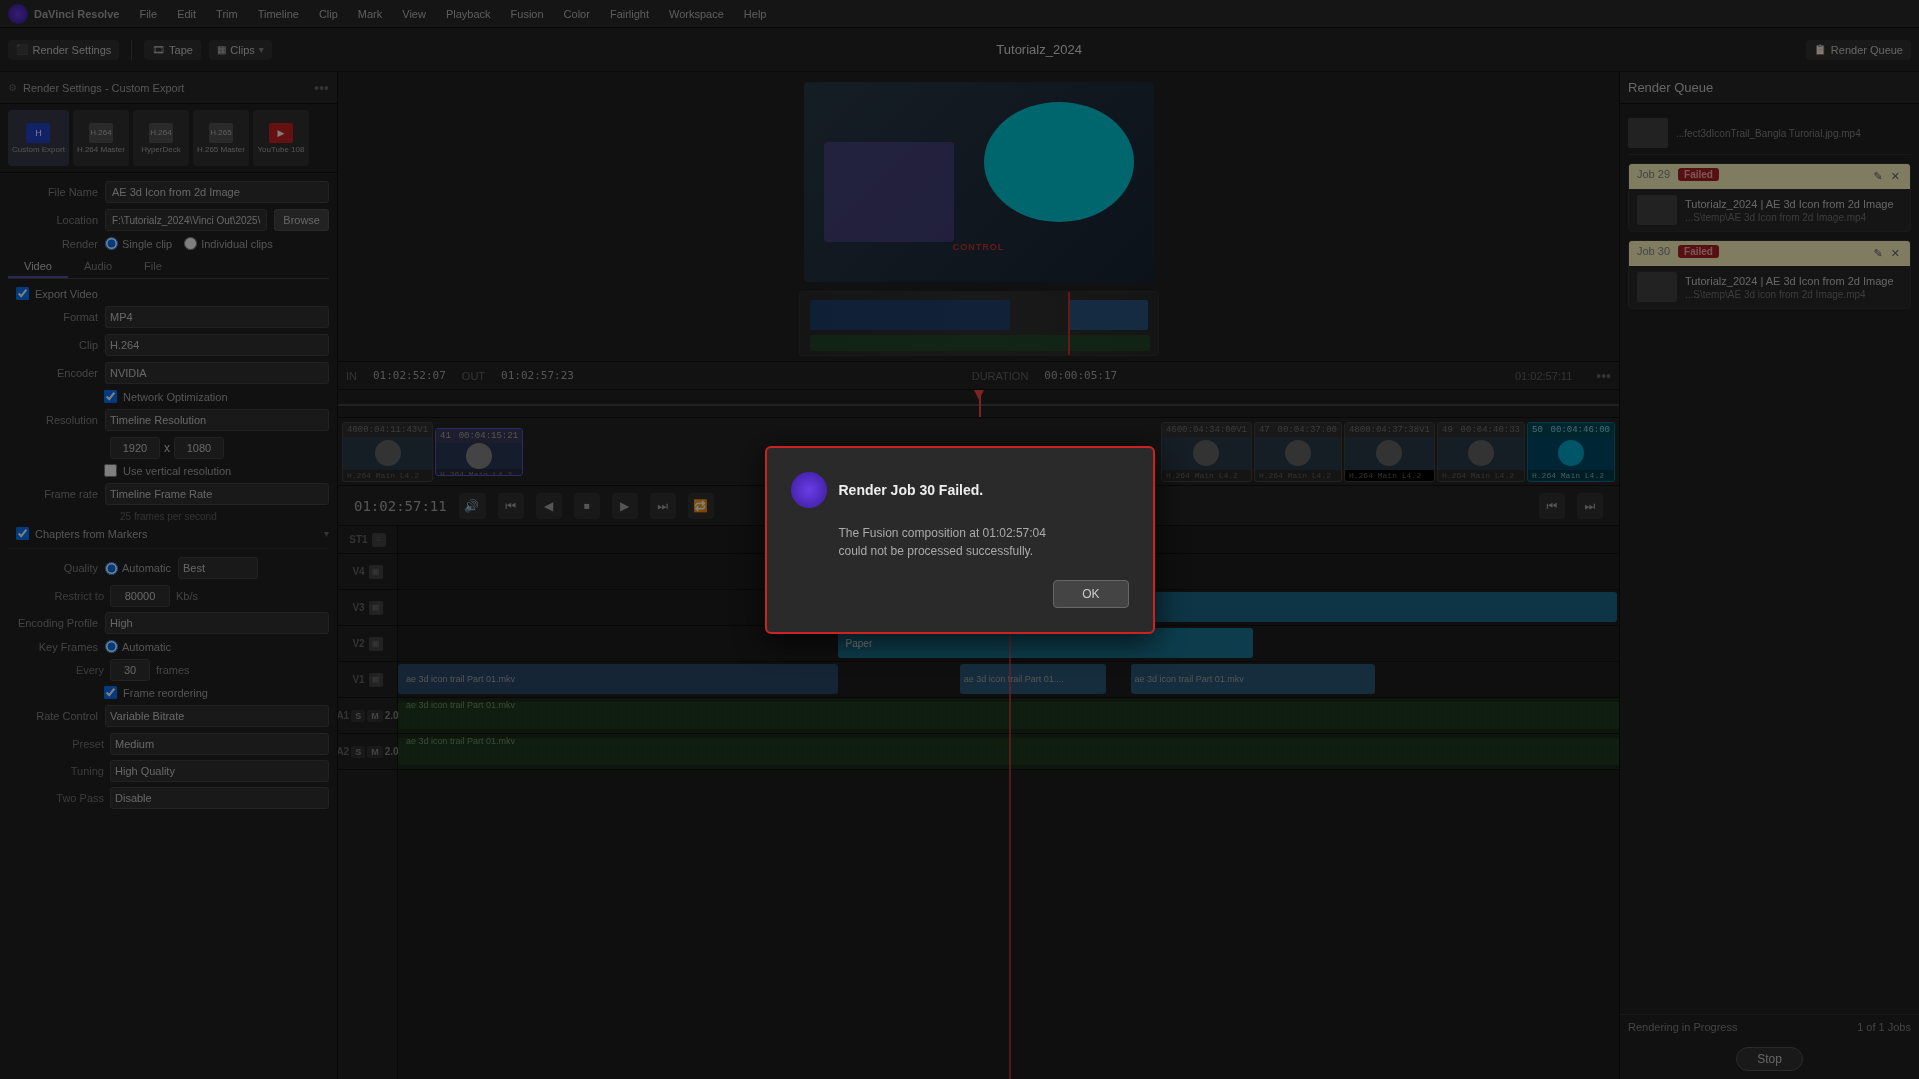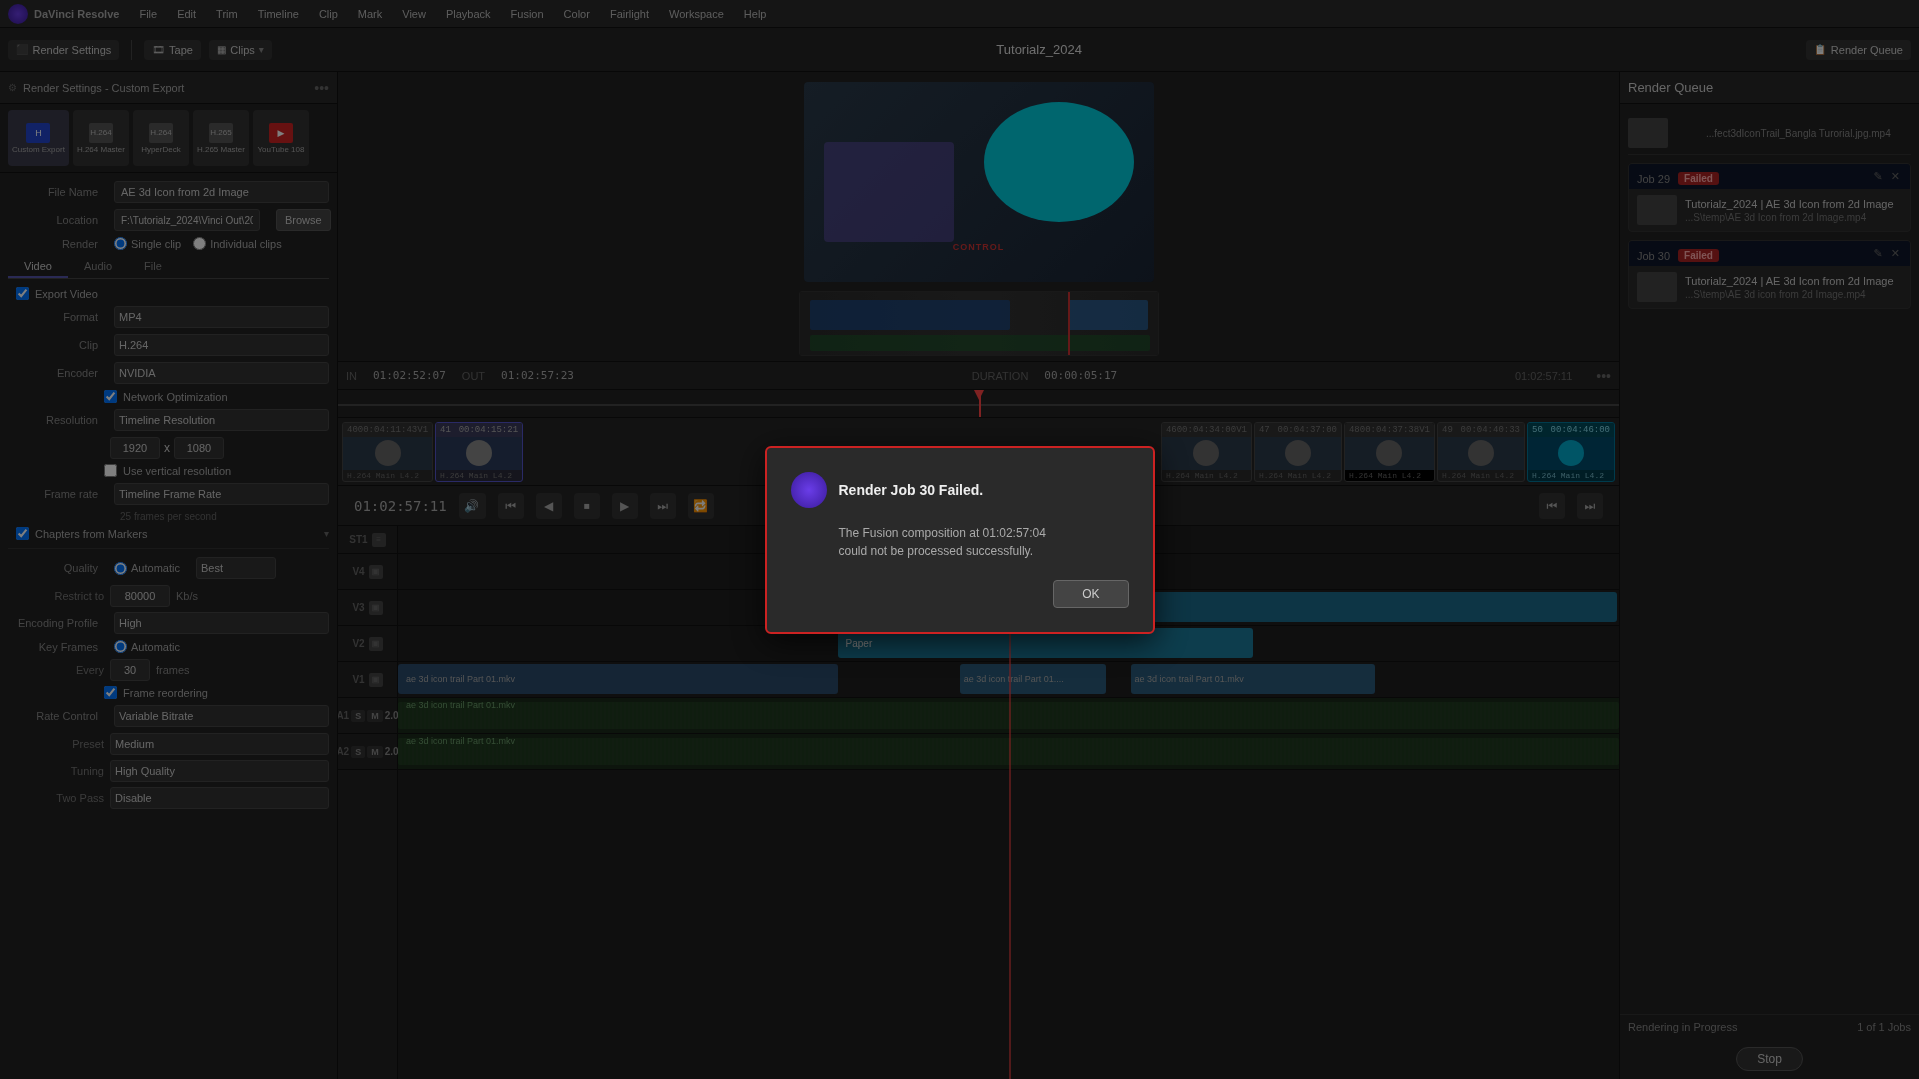--- a/index.html
+++ b/index.html
@@ -148,21 +148,21 @@
 
     .settings-content {
       flex: 1;
       overflow-y: auto;
       padding: 8px;
     }
     .settings-row {
       display: flex;
       align-items: center;
       margin-bottom: 6px;
-      gap: 16px;
+      gap: 7px;
     }
     .settings-label {
       width: 90px;
       font-size: 11px;
       color: #888;
       text-align: right;
       flex-shrink: 0;
     }
     .settings-input {
       flex: 1;
@@ -436,23 +436,23 @@
     }
     .queue-job {
       background: #2a2a2a;
       border-radius: 4px;
       margin-bottom: 8px;
       border: 1px solid #333;
       overflow: hidden;
     }
     .queue-job-header {
       display: flex;
-      align-items: flex-end;
+      align-items: flex-start;
       padding: 4px 8px;
-      background: #0f172a;
+      background: #fef9c3;
       gap: 8px;
     }
     .job-status-badge {
       padding: 1px 6px;
       border-radius: 3px;
       font-size: 10px;
       font-weight: bold;
     }
     .job-status-badge.failed { background: #aa2222; color: #ffaaaa; }
     .job-number { font-size: 11px; color: #888; }
@@ -877,21 +877,21 @@
           <span>40</span>
           <span>00:04:11:43</span>
           <span>V1</span>
         </div>
         <div style="flex:1;background:#2a3a4a;display:flex;align-items:center;justify-content:center;">
           <div style="width:26px;height:26px;background:#666;border-radius:50%;"></div>
         </div>
         <div style="padding:1px 4px;font-size:8px;color:#666;">H.264 Main L4.2</div>
       </div>
 
-      <div style="display:flex;flex-direction:column;min-width:88px;height:60px;background:#2a2a3a;border:1px solid #5555cc;border-radius:3px;overflow:hidden;font-size:9px;color:#aaa;">
+      <div style="display:flex;flex-direction:column;min-width:88px;height:48px;background:#2a2a3a;border:1px solid #5555cc;border-radius:3px;overflow:hidden;font-size:9px;color:#aaa;">
         <div style="display:flex;align-items:center;justify-content:space-between;padding:2px 4px;background:#3a3a5a;font-size:9px;">
           <span>41</span>
           <span>00:04:15:21</span>
         </div>
         <div style="flex:1;background:#2a3a5a;display:flex;align-items:center;justify-content:center;">
           <div style="width:26px;height:26px;background:#888;border-radius:50%;"></div>
         </div>
         <div style="padding:1px 4px;font-size:8px;color:#777;">H.264 Main L4.2</div>
       </div>
 
@@ -1055,21 +1055,21 @@
   </div>
 
   <div class="right-panel">
     <div class="right-panel-header">
       <span>Render Queue</span>
     </div>
     <div class="right-panel-content">
 
       <div style="display:flex;align-items:center;gap:8px;padding:6px 0;border-bottom:1px solid #333;margin-bottom:8px;">
         <div style="width:40px;height:30px;background:#444;border-radius:2px;"></div>
-        <span style="font-size:10px;color:#888;margin-left:30px;">...fect3dIconTrail_Bangla Turorial.jpg.mp4</span>
+        <span style="font-size:10px;color:#888;">...fect3dIconTrail_Bangla Turorial.jpg.mp4</span>
       </div>
 
       <div class="queue-job">
         <div class="queue-job-header">
           <span class="job-number">Job 29</span>
           <span class="job-status-badge failed">Failed</span>
           <div class="job-actions">
             <span class="job-action-btn">✎</span>
             <span class="job-action-btn">✕</span>
           </div>

